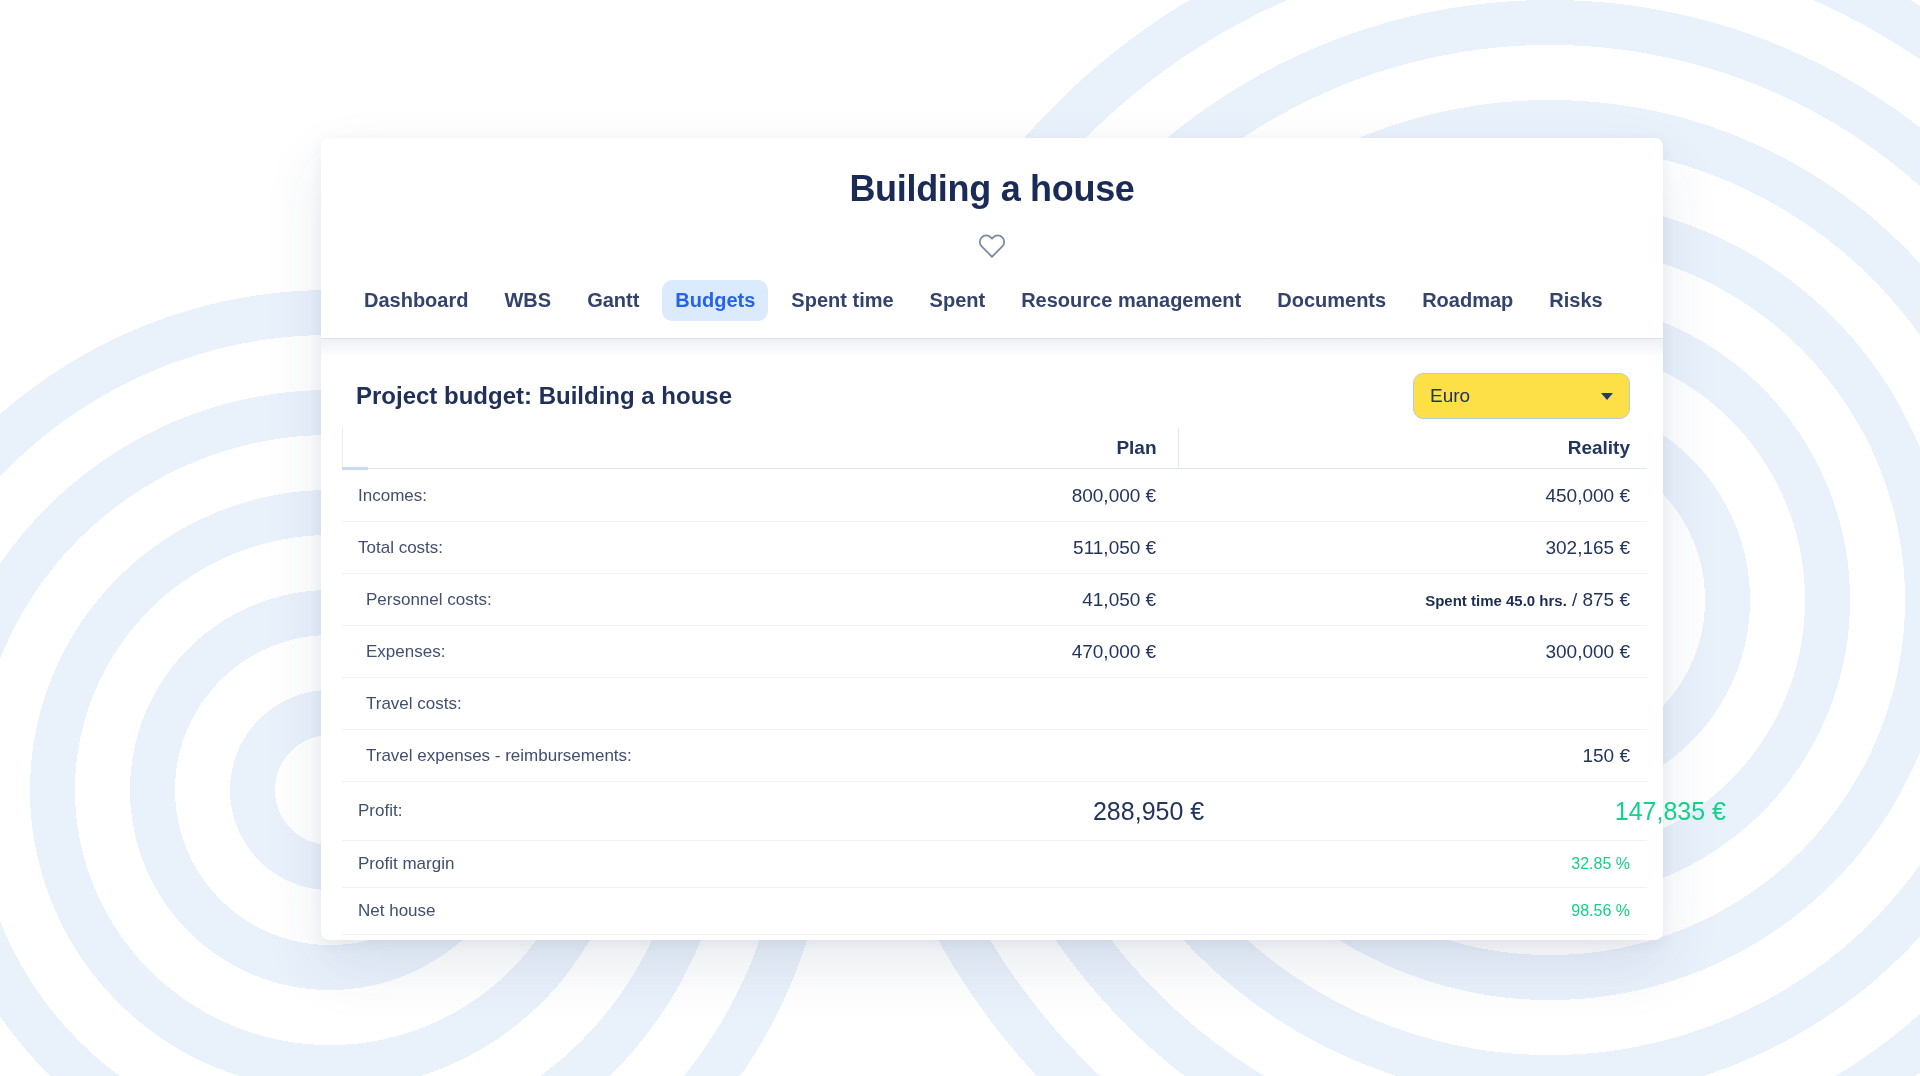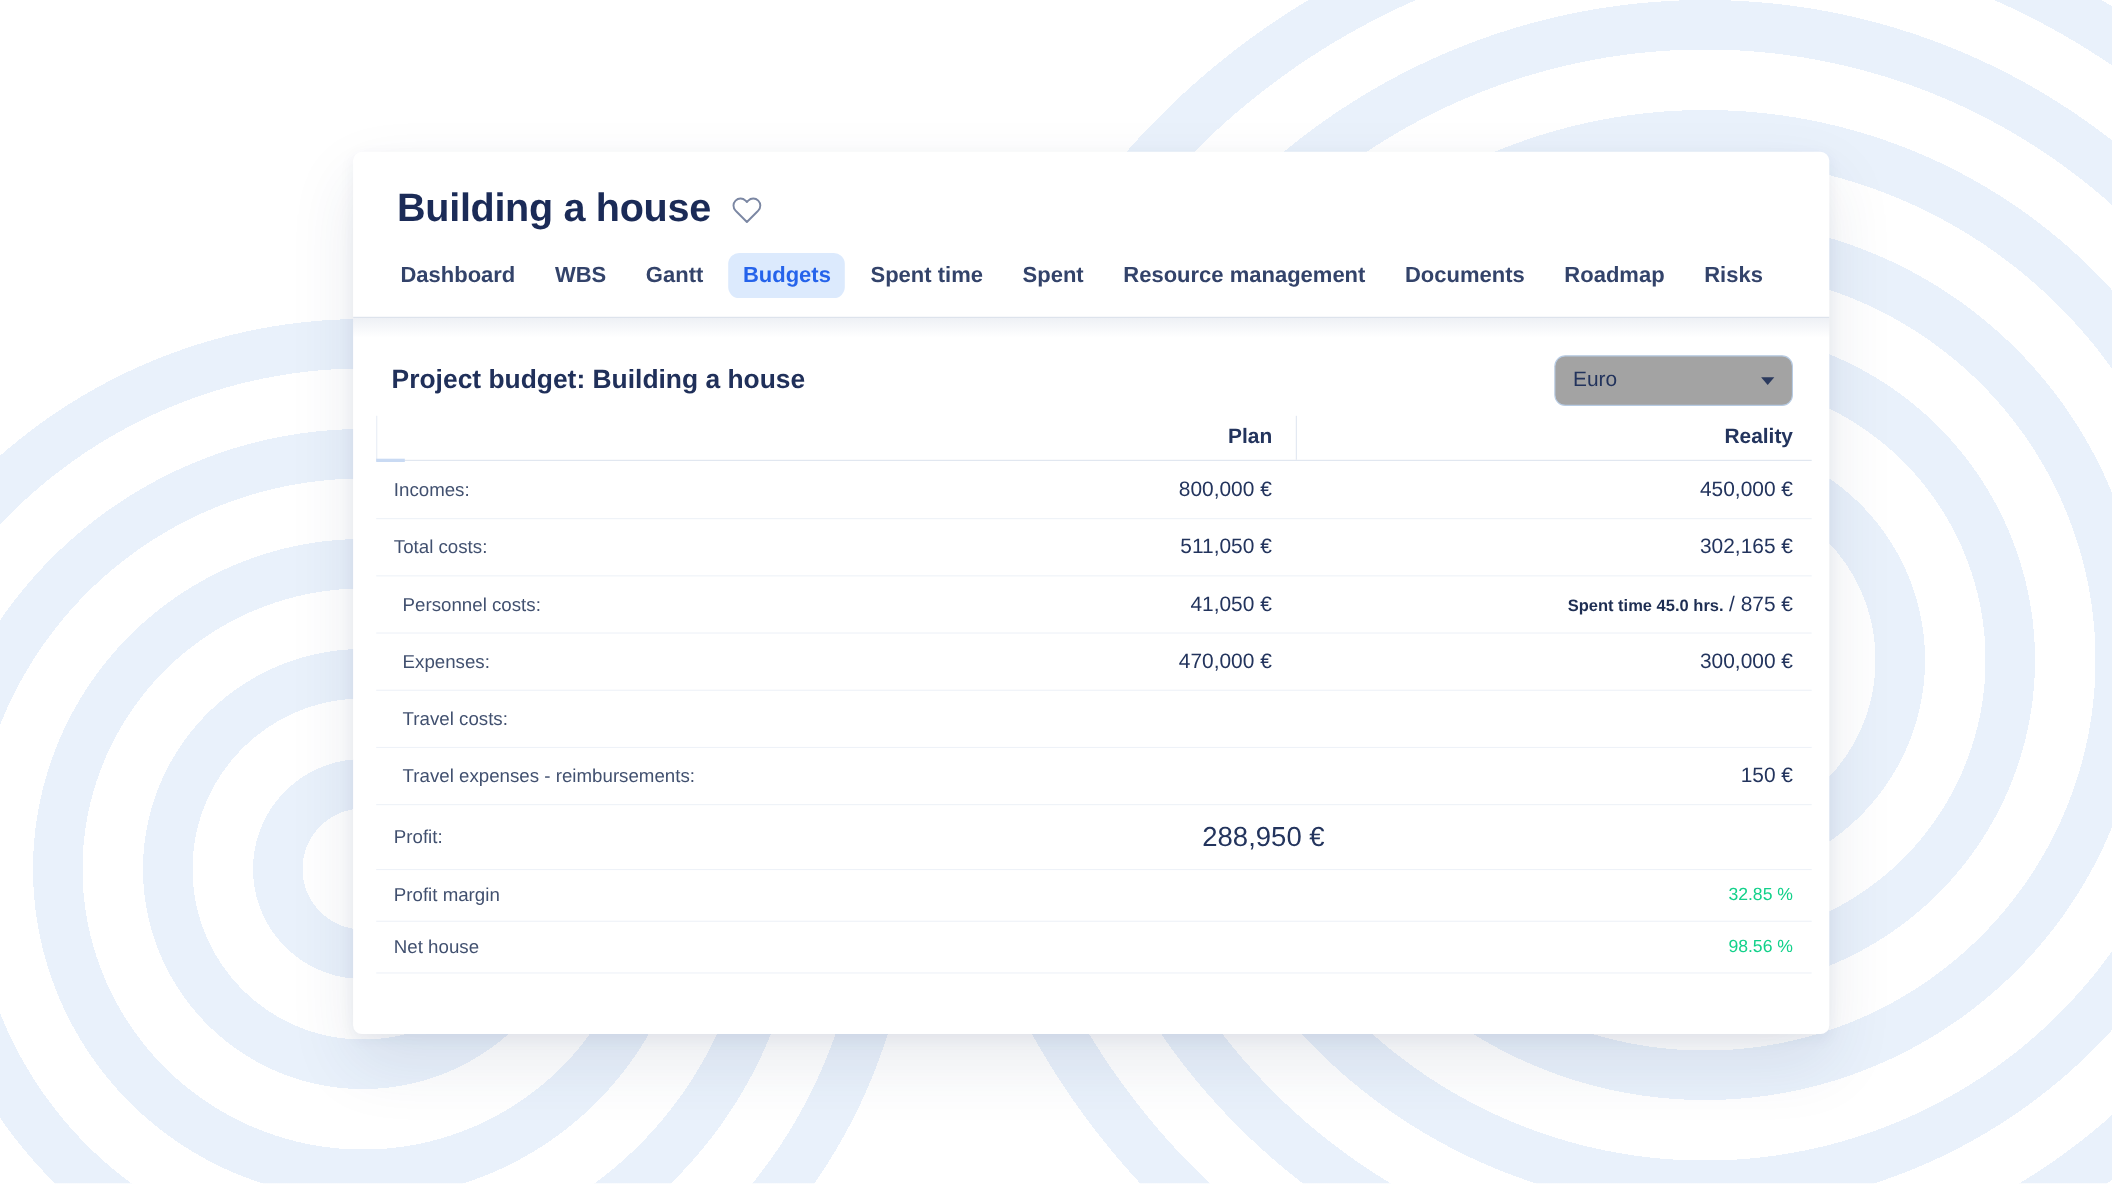--- a/index.html
+++ b/index.html
@@ -13,39 +13,39 @@
               rgba(233,241,251,0) 0, rgba(233,241,251,0) 55px,
               #E9F1FB 55px, #E9F1FB 100px); }
   .ripple-tr { left:800px; top:-150px; width:1500px; height:1500px; }
   .ripple-bl { left:-220px; top:240px; width:1100px; height:1100px; }
 
   
   .card { position:absolute; left:321px; top:138px; width:1342px; height:802px;
           background:#ffffff; border-radius:8px; z-index:1;
           box-shadow:0 26px 60px rgba(35,55,100,0.10), 0 4px 14px rgba(35,55,100,0.06); }
 
-  .card-head { display:flex; align-items:center; gap:18px; padding:30px 40px 0 40px; }
+  .card-head { display:flex; align-items:center; gap:18px; padding:30px 40px 0 40px;flex-direction:column; }
   .title { font-size:36px; font-weight:700; color:#1B2B57; letter-spacing:-0.3px; }
   .fav { display:inline-flex; align-items:center; margin-top:4px; cursor:pointer; }
 
   .tabs { display:flex; align-items:center; gap:10px; margin:20px 0 0 30px; }
   .tab { font-size:20px; font-weight:600; color:#33436A; padding:9px 13px;
          border-radius:10px; cursor:pointer; white-space:nowrap; }
   .tab.active { color:#2563EB; background:#DCEAFD; }
 
   .tabbar-line { height:1px; background:#DBE1EC; margin-top:17px; }
   .tabbar-shadow { height:18px;
         background:linear-gradient(180deg, rgba(114,135,172,0.12), rgba(114,135,172,0)); }
 
   .section-head { display:flex; justify-content:space-between; align-items:center;
                   margin:16px 33px 0 35px; }
   .section-title { font-size:24px; font-weight:600; color:#20305A; }
 
   .select { width:217px; height:46px; border:1px solid #B7CBE3; border-radius:10px;
-            background:#a3a3a3; display:flex; align-items:center; justify-content:space-between;
+            background:#fde047; display:flex; align-items:center; justify-content:space-between;
             padding:0 16px; cursor:pointer; }
   .select-value { font-size:19px; color:#22335C; }
   .caret { width:0; height:0; border-left:6px solid transparent;
            border-right:6px solid transparent; border-top:7px solid #2B3A5E; }
 
   
   .btable { margin:9px 16px 0 21px; }
   .trow { display:grid; grid-template-columns:36% 28% 36%; align-items:center;
           border-bottom:1px solid #EEF2F8; min-height:52px; }
   .thead { min-height:41px; border-bottom:1px solid #DEE5EF; border-left:1px solid #E8EDF5; }
@@ -147,20 +147,21 @@
 
       <div class="trow">
         <div class="lbl sub">Travel expenses - reimbursements:</div>
         <div class="val plan-cell"></div>
         <div class="val reality-cell">150 €</div>
       </div>
 
       <div class="trow profit">
         <div class="lbl">Profit:</div>
         <div class="val plan-cell big">288,950 €</div>
+        <div class="val reality-cell big green">147,835 €</div>
       </div>
 
       <div class="trow margin">
         <div class="lbl">Profit margin</div>
         <div class="val plan-cell"></div>
         <div class="val reality-cell pct green">32.85 %</div>
       </div>
 
       <div class="trow margin">
         <div class="lbl">Net house</div>

